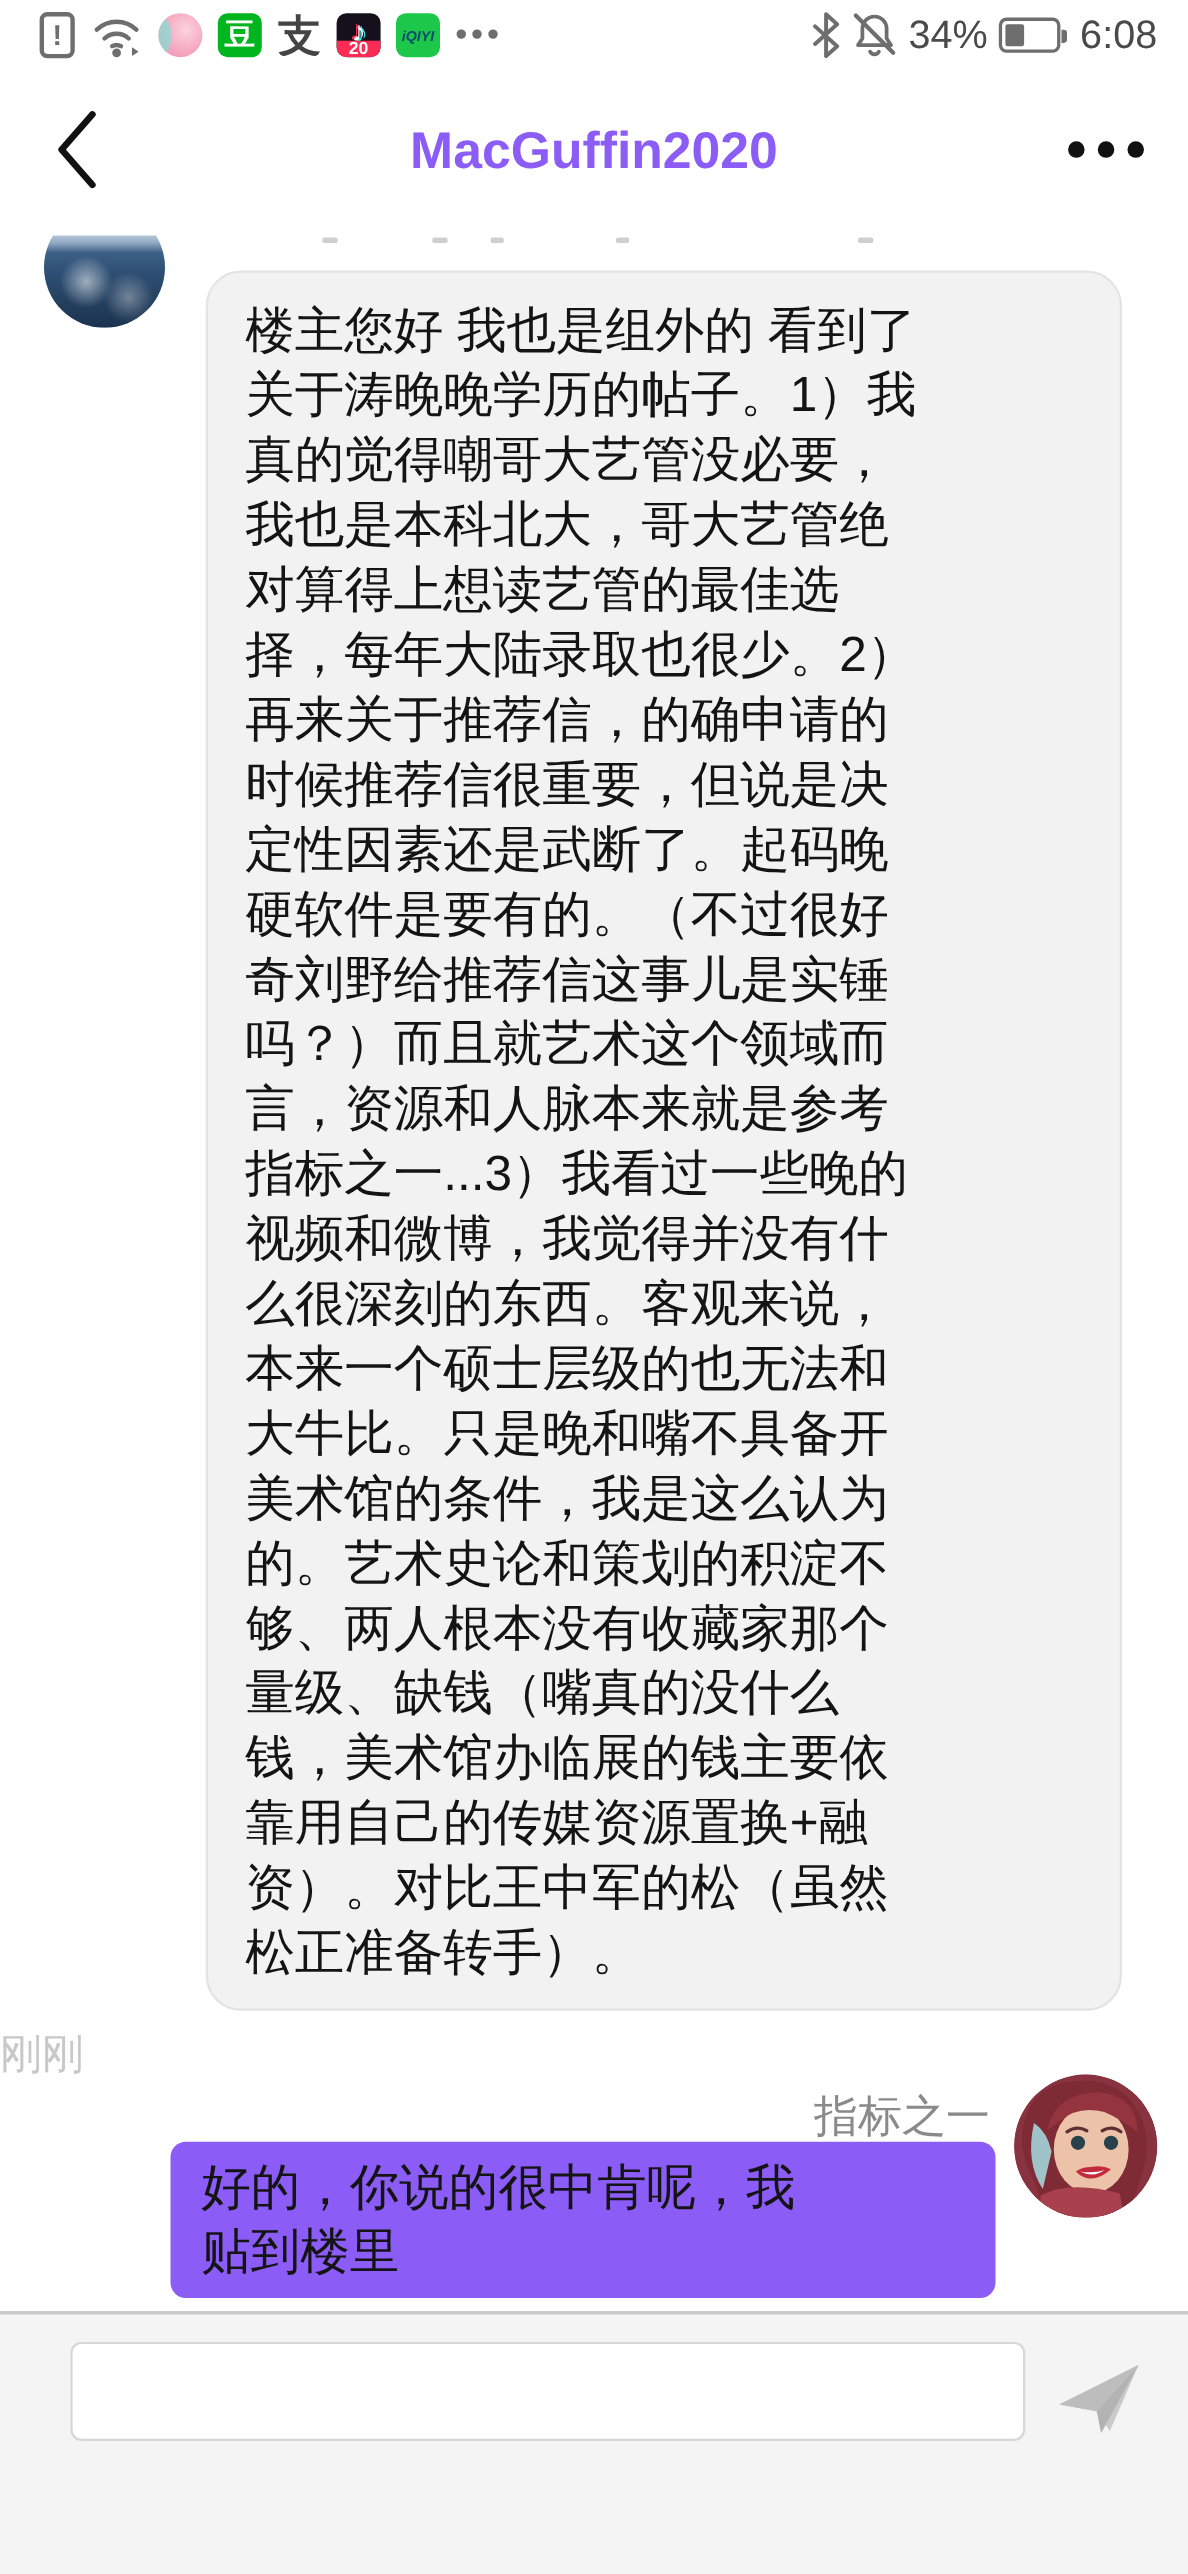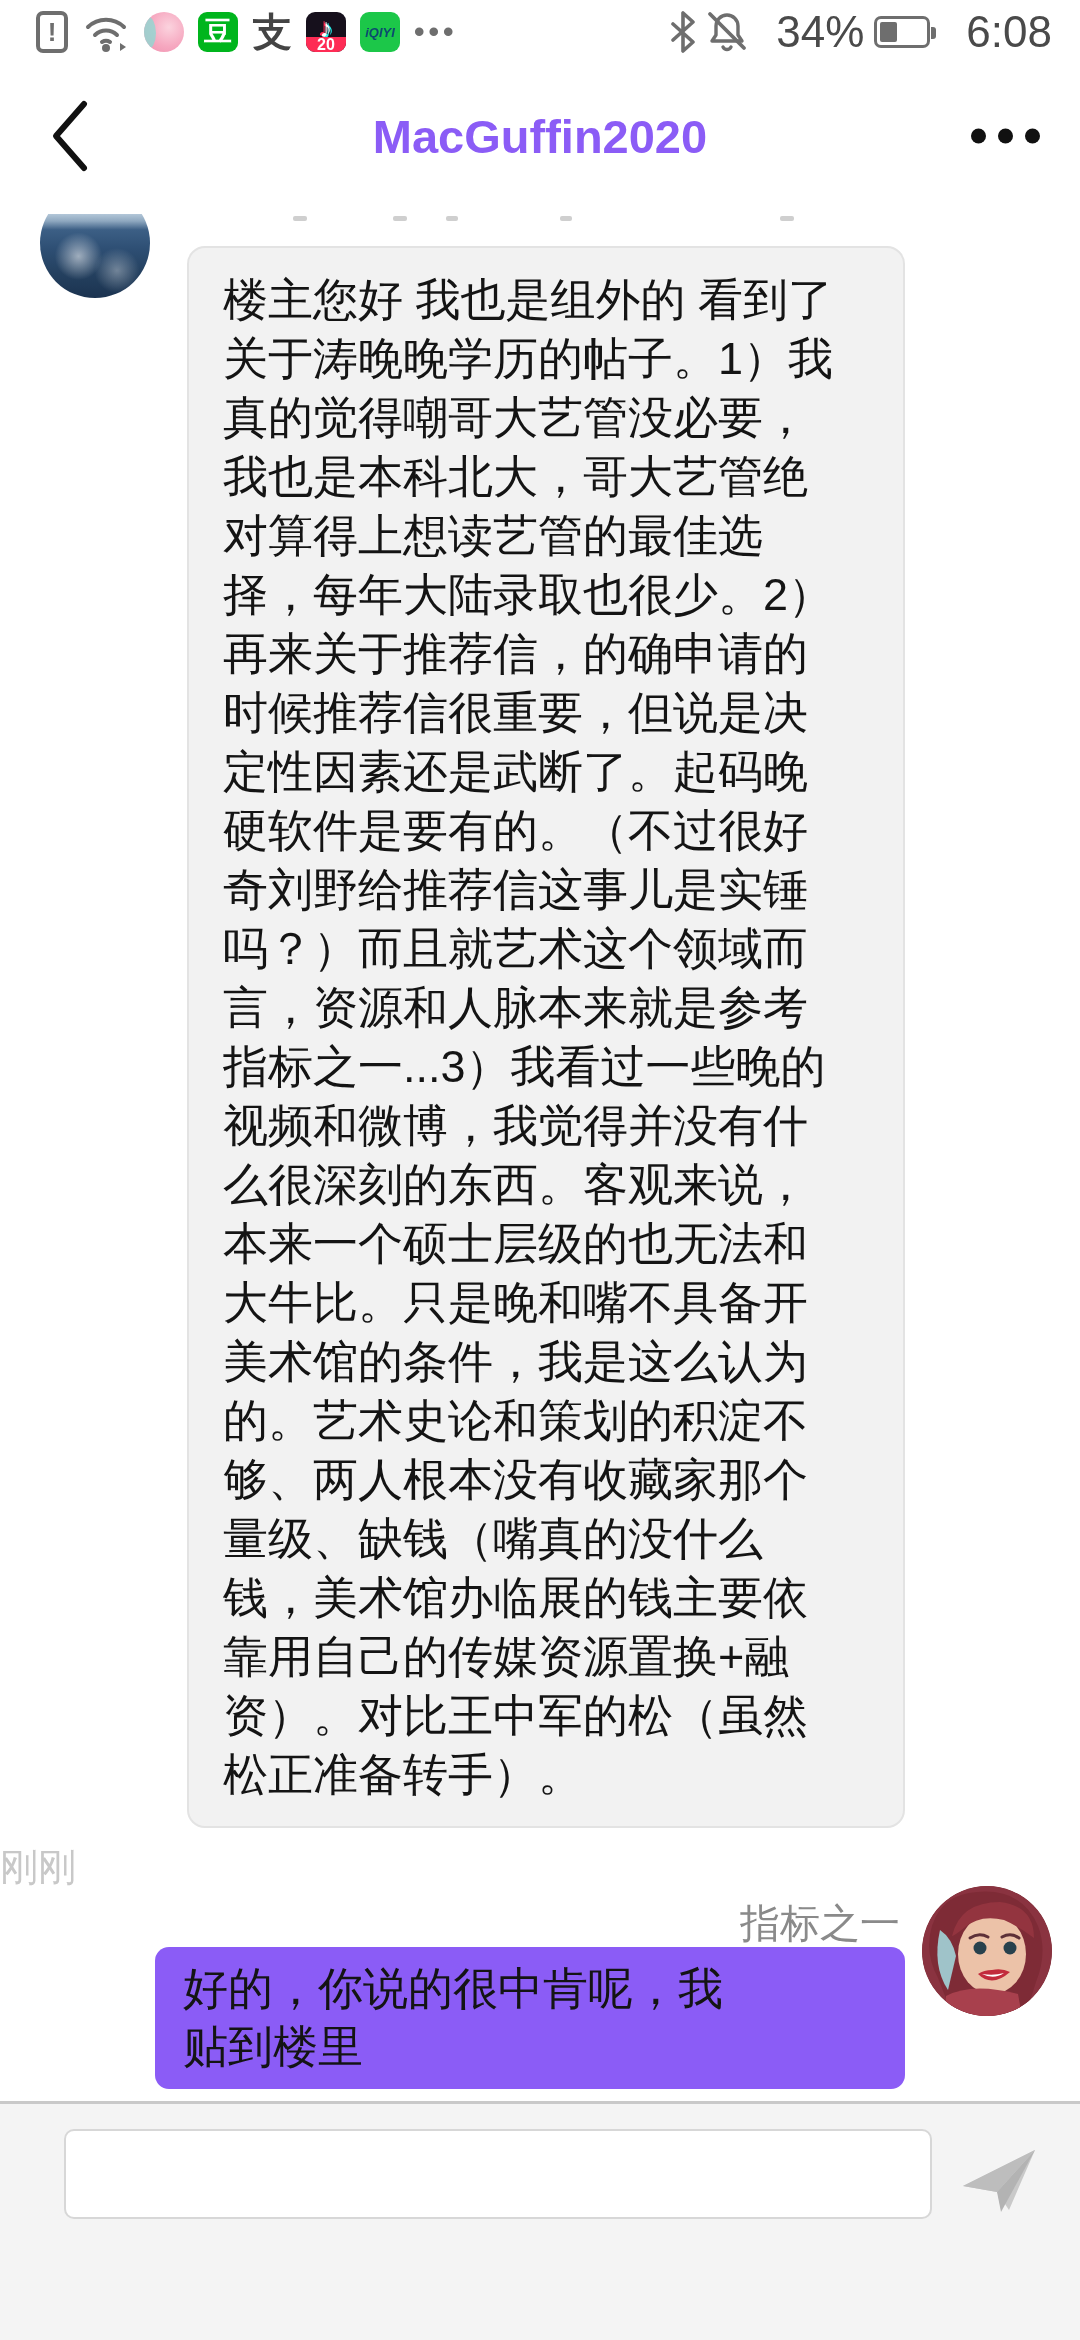--- a/index.html
+++ b/index.html
@@ -21,21 +21,21 @@
   .pink-ico { border-radius:50%; background:radial-gradient(circle at 62% 38%, #fbd3de 0%, #f6a8c0 55%, #ef8fae 100%); }
   .pink-ico::before { content:""; position:absolute; left:-6px; top:4px; width:18px; height:34px; border-radius:50%; background:#8fd8d2; opacity:.8; }
   .douban-ico { background:#00b51d; color:#fff; font-size:28px; font-weight:bold; }
   .alipay-ico { background:transparent; color:#444; font-size:40px; font-weight:bold; }
   .douyin-ico { background:#16101c; }
   .douyin-note { color:#fff; font-size:26px; text-shadow:2px 1px 0 #25f4ee, -2px -1px 0 #fe2c55; margin-top:-8px; }
   .douyin-badge { position:absolute; left:0; right:0; bottom:0; height:15px; background:#fe2c55; color:#fff;
                   font-size:16px; font-weight:bold; display:flex; align-items:center; justify-content:center; }
   .iqiyi-ico { background:#1cc749; color:#0c4a6e; font-size:13px; font-weight:bold; font-style:italic; letter-spacing:0; }
   .sb-more { color:#6e6e6e; font-size:30px; letter-spacing:4px; font-weight:bold; line-height:40px; }
-  .sb-text { font-size:44px; color:#4a4a4a;margin-left:18px; }
+  .sb-text { font-size:36px; color:#4a4a4a; }
   .battery { position:relative; width:56px; height:32px; border:3px solid #6e6e6e; border-radius:7px; }
   .battery::after { content:""; position:absolute; right:-9px; top:8px; width:5px; height:12px; background:#6e6e6e; border-radius:0 3px 3px 0; }
   .battery-fill { position:absolute; left:3px; top:3px; bottom:3px; width:34%; background:#6e6e6e; border-radius:2px; }
 
   
   .nav-bar { position:absolute; left:0; top:60px; width:1080px; height:151px; background:#fff; }
   .nav-title { position:absolute; left:0; right:0; top:50%; transform:translateY(-50%); text-align:center;
                font-size:47px; font-weight:bold; color:#8b5cf6; }
   .back-btn { position:absolute; left:48px; top:50%; transform:translateY(-50%); width:70px; height:90px;
               display:flex; align-items:center; }
@@ -47,22 +47,22 @@
   .chat { position:absolute; left:0; top:214px; width:1080px; height:1887px; background:#fff; overflow:hidden; }
 
   .remnant { position:absolute; top:2px; height:5px; background:#cfcfcf; border-radius:2px; }
 
   .avatar-left { position:absolute; left:40px; top:-26px; width:110px; height:110px; border-radius:50%;
     background:
       radial-gradient(circle at 35% 62%, rgba(255,255,255,.55) 0%, rgba(255,255,255,0) 24%),
       radial-gradient(circle at 70% 75%, rgba(255,255,255,.35) 0%, rgba(255,255,255,0) 20%),
       linear-gradient(180deg, #c8d8e6 0%, #bccfdf 22%, #8fa8c0 30%, #3c5f85 38%, #2e4f74 55%, #24405f 78%, #1b3350 100%);
   }
-  .bubble-in { position:absolute; left:187px; top:32px; width:718px; min-height:1578px;
-               background:#f2f2f2; border:2px solid #e3e3e3; border-radius:18px;
+  .bubble-in { position:absolute; left:187px; top:32px; width:833px; min-height:1578px;
+               background:#f2f2f2; border:2px solid #e3e3e3; border-radius:32px;
                padding:22px 34px; }
   .msg-text { font-size:45px; line-height:59px; color:#141414; white-space:pre-line; }
 
   .timestamp { position:absolute; left:0; right:0; top:1628px; 
                font-size:38px; color:#c8c8c8; }
 
   .sender-name { position:absolute; right:180px; top:1682px; font-size:40px; color:#8a8a8a; }
   .avatar-right { position:absolute; right:28px; top:1672px; width:130px; height:130px; border-radius:50%;
                   overflow:hidden; background:#7e2f37; }
   .bubble-out { position:absolute; right:175px; top:1733px; width:750px;

